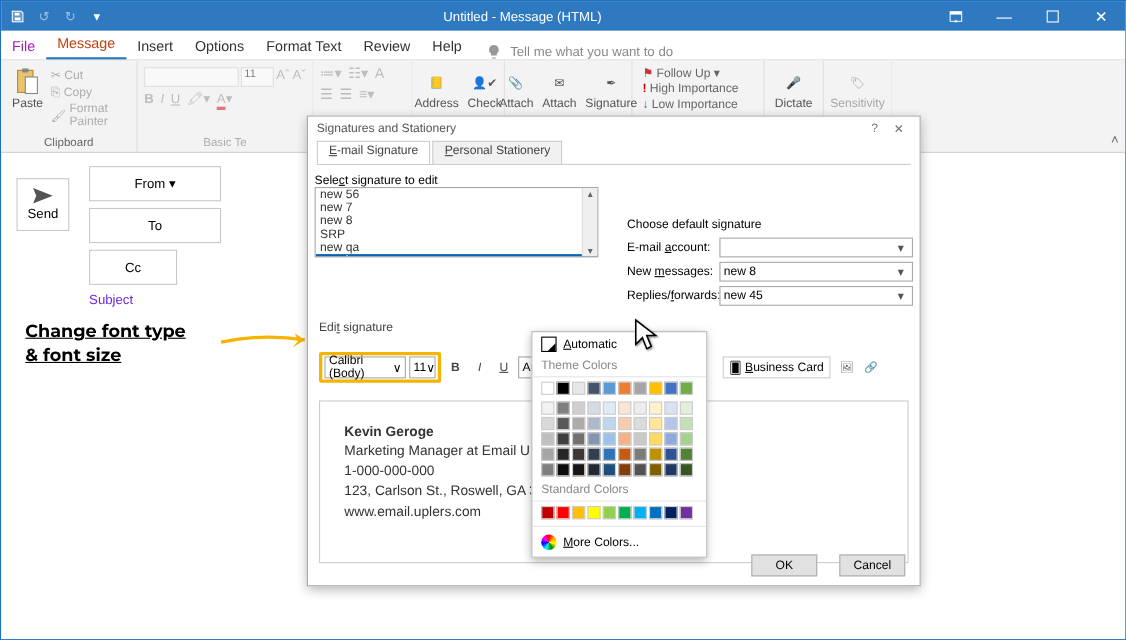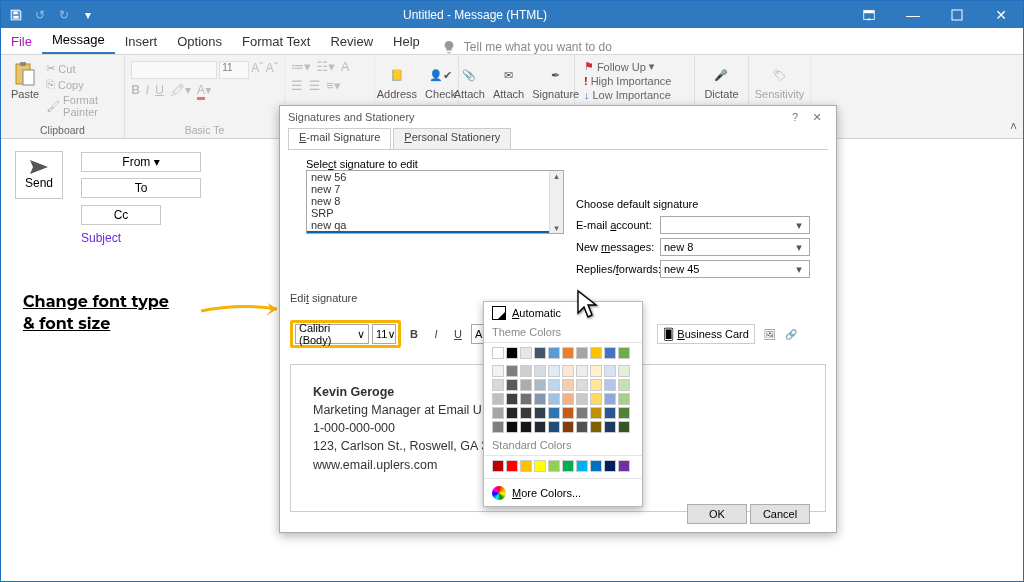--- a/index.html
+++ b/index.html
@@ -11,57 +11,57 @@
   .titlebar .qat { display:flex; align-items:center; gap:6px; padding:0 6px; }
   .titlebar .qat-icon { width:18px; height:18px; display:flex; align-items:center; justify-content:center; font-size:12px; }
   .titlebar .title { flex:1; text-align:center; font-size:12px; }
   .titlebar .winctrls { display:flex; }
   .titlebar .winctrls div { width:44px; height:27px; display:flex; align-items:center; justify-content:center; font-size:14px; }
 
   
   .menurow { height:27px; background:#fff; display:flex; align-items:flex-end; border-bottom:1px solid #d7d7d7; }
   .menurow .tab { padding:5px 10px; font-size:13px; color:#333; cursor:pointer; }
   .menurow .tab.file { color:#a21caf; }
-  .menurow .tab.active { border-bottom:2px solid #2e79bf; color:#000000; }
+  .menurow .tab.active { border-bottom:2px solid #2e79bf; color:#c2410c; }
   .menurow .tell { color:#888; padding-left:12px; display:flex; align-items:center; gap:8px; }
   .bulb { width:14px; height:14px; display:inline-block; }
 
   
   .ribbon { height:84px; background:#f3f3f3; border-bottom:1px solid #d0d0d0; display:flex; position:relative; }
   .group { border-right:1px solid #e0e0e0; display:flex; flex-direction:column; align-items:center; justify-content:space-between; padding:4px 6px 0 6px; }
   .group-label { font-size:10.5px; color:#666; text-align:center; margin-top:auto; padding-bottom:2px; }
   .rbtn { display:flex; flex-direction:column; align-items:center; padding:2px 4px; color:#555; font-size:11px; }
   .rbtn .ico { width:28px; height:28px; display:flex; align-items:center; justify-content:center; margin-bottom:-1px; }
   .dim { opacity:.5; }
   .small { font-size:11px; color:#666; display:flex; align-items:center; gap:3px; padding:1px 3px; }
   .chevup { position:absolute; right:6px; bottom:4px; color:#666; }
 
   
   .compose { padding:12px 14px; position:relative; }
   .compose .row { display:flex; gap:12px; margin-bottom:6px; align-items:center; }
   .sendbox { width:48px; height:48px; border:1px solid #c8c8c8; display:flex; flex-direction:column; align-items:center; justify-content:center; gap:2px; margin-right:6px; }
-  .pillbtn { height:20px; min-width:80px; border:1px solid #c8c8c8; background:#fff; display:flex; align-items:center; justify-content:center; font-size:12px; padding:0 10px; }
+  .pillbtn { height:32px; min-width:80px; border:1px solid #c8c8c8; background:#fff; display:flex; align-items:center; justify-content:center; font-size:12px; padding:0 10px; }
   .wide { width: 120px; }
 
   
   .anno1 { position:absolute; left:22px; top:290px; font-family: Montserrat, "Segoe UI", sans-serif; font-weight:700; font-size:16px; text-decoration:underline; line-height:1.35; }
   .anno2 { position:absolute; left:600px; top:250px; font-family: Montserrat, "Segoe UI", sans-serif; font-weight:700; font-size:16px; text-decoration:underline; }
   .arrow1 { position:absolute; left:198px; top:298px; pointer-events:none; }
   .arrow2 { position:absolute; left:412px; top:300px; pointer-events:none; }
 
   
   .dialog { position:absolute; left:278px; top:104px; width:558px; height:428px; background:#fff; border:1px solid #aaa; box-shadow:0 3px 10px rgba(0,0,0,.3); font-size:11px; }
   .dlg-title { height:22px; display:flex; align-items:center; padding:0 8px; }
   .dlg-title span { flex:1; color:#555; }
   .dlg-title .x, .dlg-title .q { width:22px; height:22px; display:flex; align-items:center; justify-content:center; color:#777; }
   .dlg-tabs { display:flex; border-bottom:1px solid #ccc; height:22px; margin:0 8px; }
   .dlg-tab { padding:2px 10px; border:1px solid #ccc; border-bottom:none; background:#fff; margin-right:2px; color:#444; }
   .dlg-tab:not(.act){ background:#f1f1f1; }
   .dlg-tab .ul { text-decoration:underline; }
-  .dlg-body { padding:8px 26px; display:flex; }
+  .dlg-body { padding:8px 6px; display:flex; gap:14px; }
   .dlg-col { flex:1; }
   .listbox { border:1px solid #a8a8a8; height:64px; width:258px; overflow:hidden; position:relative; background:#fff; }
   .listbox .item { padding:0 4px; font-size:11px; line-height:12px; color:#333; }
   .listbox .item.sel { background:#0a64ad; color:#fff; }
   .listbox .scroll { position:absolute; right:0; top:0; bottom:0; width:14px; background:#efefef; display:flex; flex-direction:column; justify-content:space-between; align-items:center; border-left:1px solid #ddd; }
   .listbox .scroll div { font-size:9px; color:#666; }
   .dlg-btns { display:flex; gap:6px; margin-top:6px; }
   .dlg-btns button, .okrow button { height:20px; border:1px solid #adadad; background:#e1e1e1; font-size:11px; padding:0 10px; }
   .field-row { display:flex; align-items:center; margin-bottom:4px; }
   .field-row label { width:84px; }
@@ -79,21 +79,21 @@
   .toolbar .autocolor { width:98px; justify-content:space-between; border:1px solid #a8a8a8; height:20px; background:#fff; padding:0 2px 0 3px; }
   .toolbar .autocolor .dropbox { width:14px; border-left:1px solid #ccc; text-align:center; background:#e8e8e8; }
   .toolbar .alignset, .toolbar .bizcard, .toolbar .picins { display:flex; align-items:center; height:20px; }
   .toolbar .abox { width:22px; height:20px; border:1px solid #ccc; display:flex; align-items:center; justify-content:center; font-size:10px; color:#555; }
   .toolbar .bizcard { border:1px solid #ccc; padding:0 5px; background:#fff; height:20px; }
   .toolbar .picins .abox { border:none; }
 
   .editor { margin:6px 10px 0 10px; height:148px; border:1px solid #ccc; background:#fff; padding:18px 22px; font-size:12.5px; color:#333; line-height:1.45; }
   .editor .n { font-weight:700; }
 
-  .okrow { position:absolute; right:26px; bottom:8px; display:flex; gap:3px; }
+  .okrow { position:absolute; right:13px; bottom:8px; display:flex; gap:20px; }
   .okrow button { width:60px; }
 
   
   .picker { position:absolute; left:482px; top:300px; width:160px; background:#fff; border:1px solid #b9b9b9; box-shadow:0 3px 8px rgba(0,0,0,.3); z-index:5; font-size:11px; }
   .picker .row1 { display:flex; align-items:center; gap:6px; padding:4px 8px; }
   .picker .row1 .sw { width:14px; height:14px; border:1px solid #000; background:#fff; position:relative; }
   .picker .row1 .sw::after{ content:""; position:absolute; right:0; bottom:0; width:0;height:0;border-left:7px solid transparent; border-bottom:7px solid #000;}
   .picker .hdr { padding:2px 8px; color:#888; font-size:11px; }
   .sep { border-top:1px solid #e5e5e5; margin:2px 0; }
   .swgrid { display:grid; grid-template-columns:repeat(10,12px); grid-auto-rows:12px; gap:2px; padding:2px 8px 4px 8px; }

